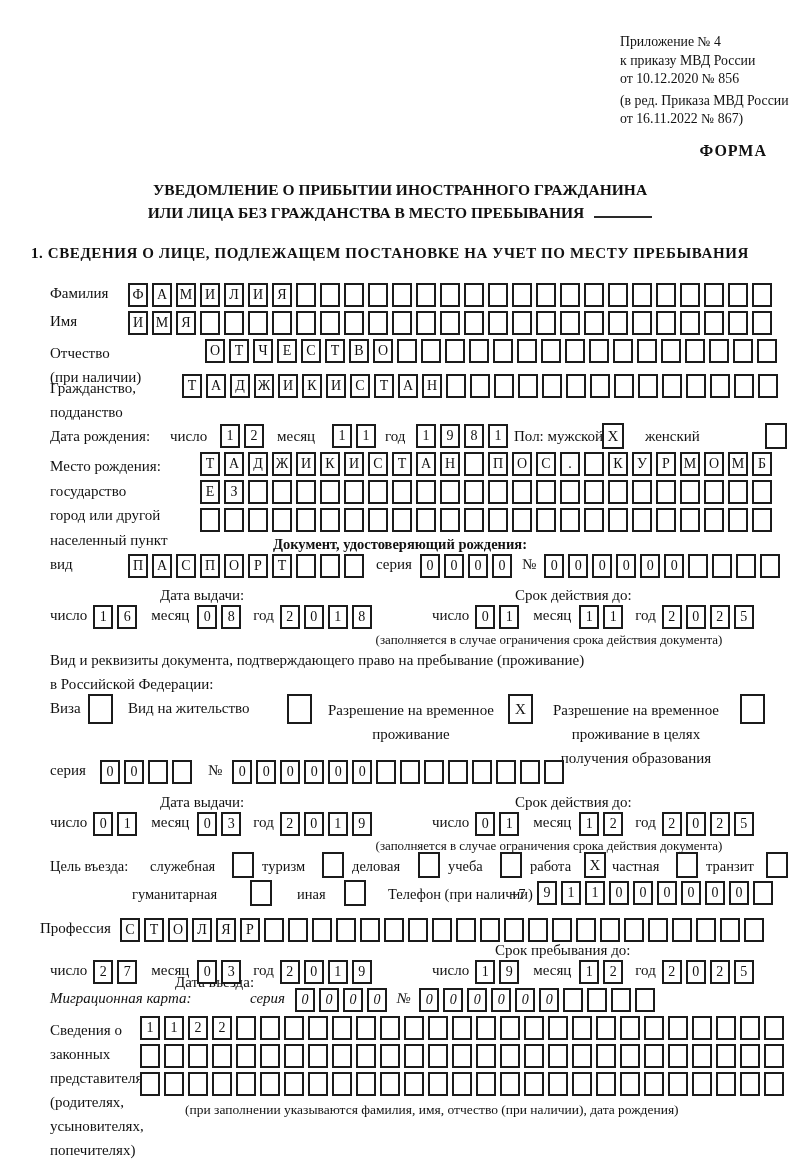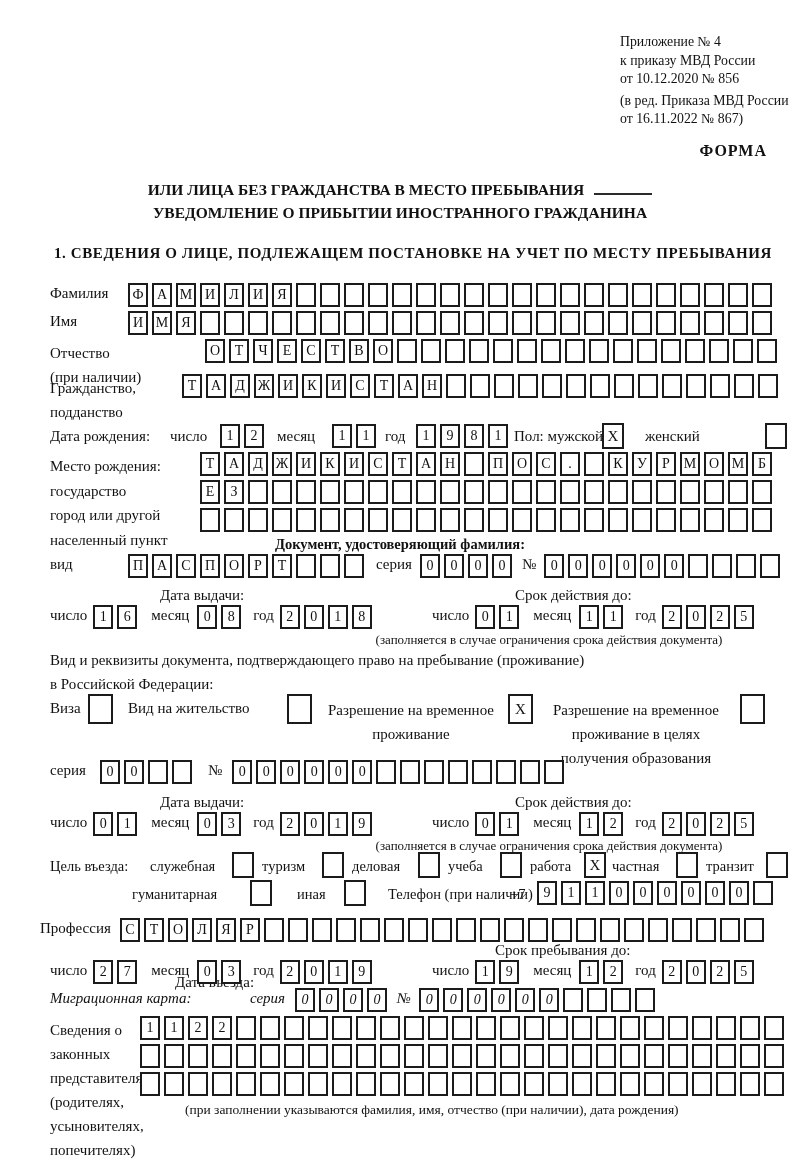--- a/index.html
+++ b/index.html
@@ -40,25 +40,25 @@
     <div>Приложение № 4</div>
     <div>к приказу МВД России</div>
     <div>от 10.12.2020 № 856</div>
     <div style="margin-top:3px;">(в ред. Приказа МВД России</div>
     <div>от 16.11.2022 № 867)</div>
   </div>
 
   <div class="abs b" style="right:33px; top:142px; font-size:16px; letter-spacing:1px;">ФОРМА</div>
 
   <div class="abs ctr" style="left:0; top:178px; width:800px; line-height:23px;">
+    <div class="b" style="font-size:15.5px;">УВЕДОМЛЕНИЕ О ПРИБЫТИИ ИНОСТРАННОГО ГРАЖДАНИНА</div>
     <div class="b" style="font-size:15.5px;"><span>ИЛИ ЛИЦА БЕЗ ГРАЖДАНСТВА В МЕСТО ПРЕБЫВАНИЯ</span><span class="blank-line"></span></div>
-    <div class="b" style="font-size:15.5px;">УВЕДОМЛЕНИЕ О ПРИБЫТИИ ИНОСТРАННОГО ГРАЖДАНИНА</div>
-  </div>
-
-  <div class="abs b" style="left:54px; top:245px; font-size:15px; letter-spacing:0.6px;">1. СВЕДЕНИЯ О ЛИЦЕ, ПОДЛЕЖАЩЕМ ПОСТАНОВКЕ НА УЧЕТ ПО МЕСТУ ПРЕБЫВАНИЯ</div>
+  </div>
+
+  <div class="abs b" style="left:31px; top:245px; font-size:15px; letter-spacing:0.6px;">1. СВЕДЕНИЯ О ЛИЦЕ, ПОДЛЕЖАЩЕМ ПОСТАНОВКЕ НА УЧЕТ ПО МЕСТУ ПРЕБЫВАНИЯ</div>
 
   <div class="abs row" style="left:50px; top:283px;">
     <span class="lbl" style="width:78px;">Фамилия</span>
     <span class="cells">
         <span class="cell">Ф</span>
         <span class="cell">А</span>
         <span class="cell">М</span>
         <span class="cell">И</span>
         <span class="cell">Л</span>
         <span class="cell">И</span>
@@ -293,21 +293,21 @@
           <span class="cell"></span>
           <span class="cell"></span>
           <span class="cell"></span>
           <span class="cell"></span>
           <span class="cell"></span>
           <span class="cell"></span>
         </span>
     </span>
   </div>
 
-  <div class="abs ctr b" style="left:0; top:536px; width:800px; font-size:14.5px;">Документ, удостоверяющий фамилия:</div>
+  <div class="abs ctr b" style="left:0; top:536px; width:800px; font-size:14.5px;">Документ, удостоверяющий рождения:</div>
 
   <div class="abs row" style="left:50px; top:554px;">
     <span class="lbl" style="width:78px;">вид</span>
     <span class="cells">
         <span class="cell">П</span>
         <span class="cell">А</span>
         <span class="cell">С</span>
         <span class="cell">П</span>
         <span class="cell">О</span>
         <span class="cell">Р</span>

